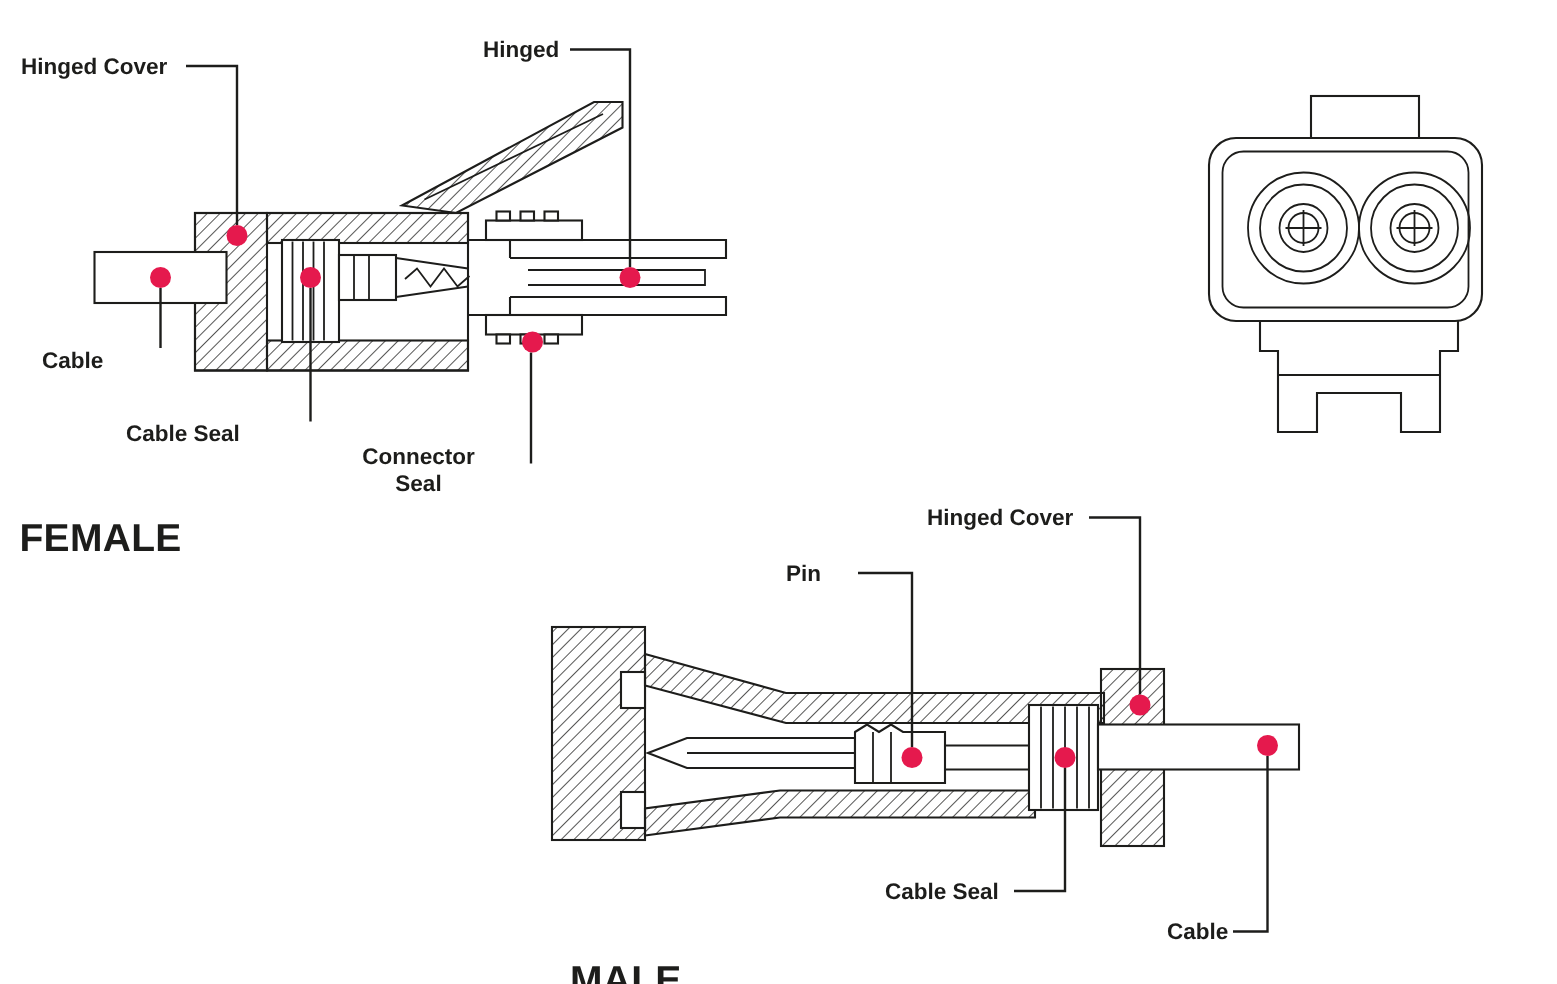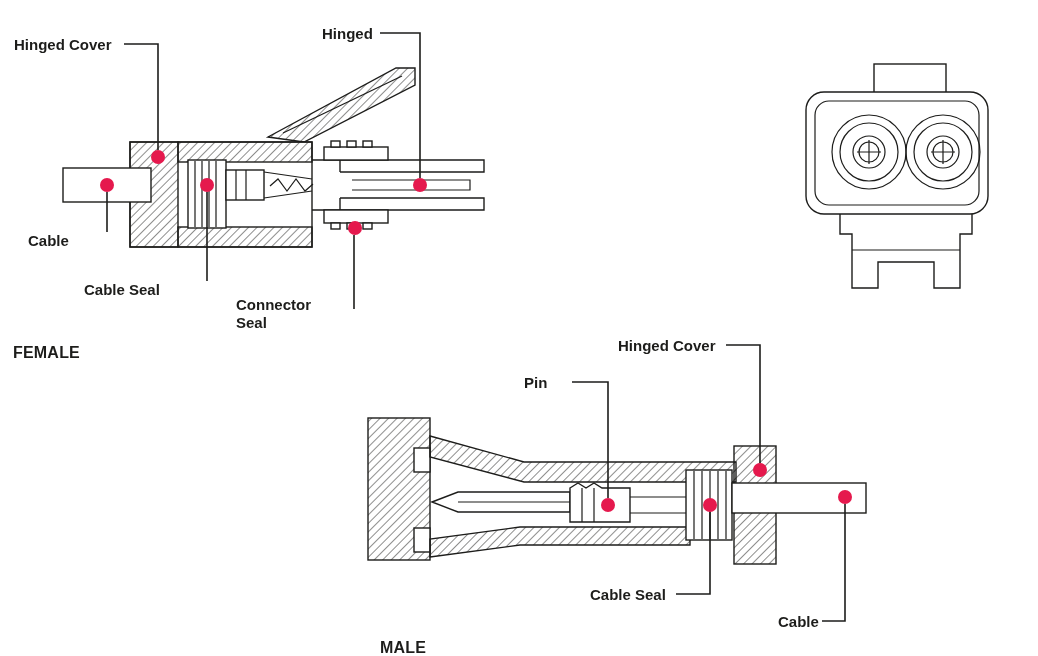--- a/index.html
+++ b/index.html
@@ -7,22 +7,22 @@
   body{
     width:1038px; height:656px; position:relative; overflow:hidden;
     background:#ffffff;
     font-family:"Liberation Sans", sans-serif;
   }
   #art{ position:absolute; inset:0; }
   .lbl{
     position:absolute; font-weight:bold; font-size:15px; color:var(--line);
     line-height:1.2; white-space:nowrap;
   }
-  .lbl.multiline{ white-space:normal; text-align:left; }
-  .lbl.title{ font-size:16px; letter-spacing:0.2px; }
+  .lbl.multiline{ white-space:normal; text-align:center; }
+  .lbl.title{ font-size:26px; letter-spacing:0.2px; }
   .hatched{ fill:url(#hatch); stroke:var(--line); stroke-width:1.4; }
   .outline{ fill:#ffffff; stroke:var(--line); stroke-width:1.4; }
   .thin{ fill:none; stroke:var(--line); stroke-width:1.2; }
   .line14{ fill:none; stroke:var(--line); stroke-width:1.4; }
   .leader{ fill:none; stroke:var(--line); stroke-width:1.6; }
   .marker-dot{ fill:var(--marker); }
 </style>
 </head>
 <body style="background: rgb(255, 255, 255);">
 

